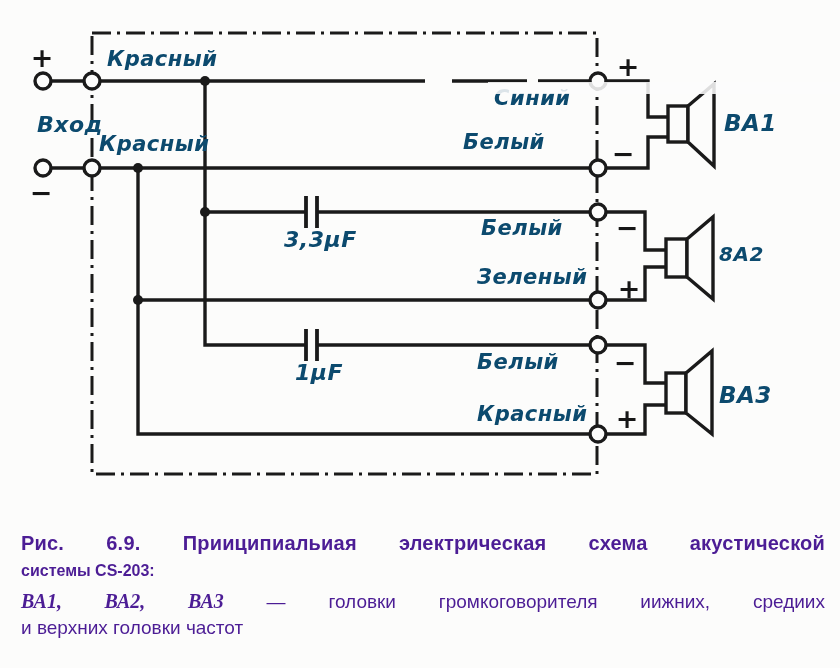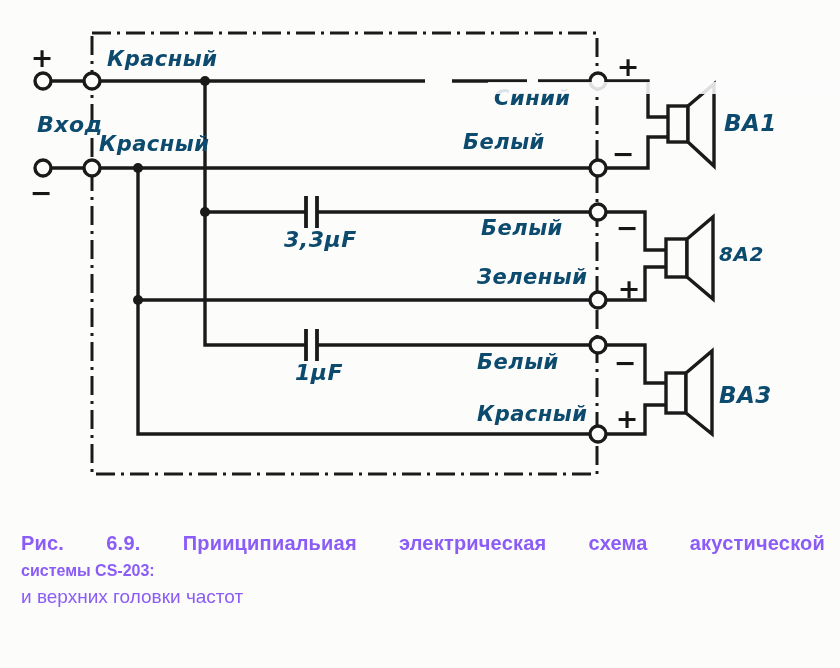--- a/index.html
+++ b/index.html
@@ -8,21 +8,21 @@
   .linework{position:absolute;left:0;top:0;}
   .lbl{position:absolute;font-style:italic;font-weight:bold;font-size:21px;
        letter-spacing:0.5px;white-space:nowrap;color:#0c4a6e;
        font-family:"DejaVu Sans",sans-serif;}
   .lbl.big{font-size:22px;}
   .sign{position:absolute;font-weight:bold;font-size:27px;color:#161616;
         transform:translate(-50%,-50%);line-height:1;font-family:"DejaVu Sans",sans-serif;}
   .erased{position:relative;}
   .erased::after{content:"";position:absolute;left:-6px;right:-6px;top:-4px;height:48%;
         background:rgba(252,252,251,0.87);}
-  .caption{position:absolute;left:21px;top:530px;width:804px;color:#8b5cf6;}
+  .caption{position:absolute;left:21px;top:530px;width:804px;color:#4c1d95;}
   .cap-line1{font-family:"Liberation Sans",sans-serif;font-weight:bold;font-size:20px;
         line-height:27px;text-align:justify;text-align-last:justify;letter-spacing:0.2px;}
   .cap-line2{font-family:"Liberation Sans",sans-serif;font-weight:bold;font-size:16px;
         line-height:27px;}
   .cap-line3{font-family:"Liberation Sans",sans-serif;font-size:19px;line-height:26px;
         margin-top:4px;text-align:justify;text-align-last:justify;}
   .cap-line3 .head{font-style:italic;font-weight:bold;font-family:"Liberation Serif",serif;
         font-size:20px;}
   .cap-line4{font-family:"Liberation Sans",sans-serif;font-size:19px;line-height:26px;}
 </style>
@@ -104,16 +104,17 @@
   <div class="sign" style="left:625px;top:362px;">−</div>
   <div class="sign" style="left:627px;top:418px;">+</div>
 
   <div class="lbl" style="left:724px;top:110px;font-size:23px;">BA1</div>
   <div class="lbl" style="left:719px;top:242px;font-size:20px;">8A2</div>
   <div class="lbl" style="left:719px;top:382px;font-size:23px;">BA3</div>
 
   <div class="caption">
     <div class="cap-line1">Рис. 6.9. Прииципиальиая электрическая схема акустической</div>
     <div class="cap-line2">системы CS-203:</div>
+    <div class="cap-line3"><span class="head">ВА1, ВА2, ВА3</span><span> — головки громкоговорителя иижних, средиих</span></div>
     <div class="cap-line4">и верхних головки частот</div>
   </div>
 
 </div>
 
 </body></html>

